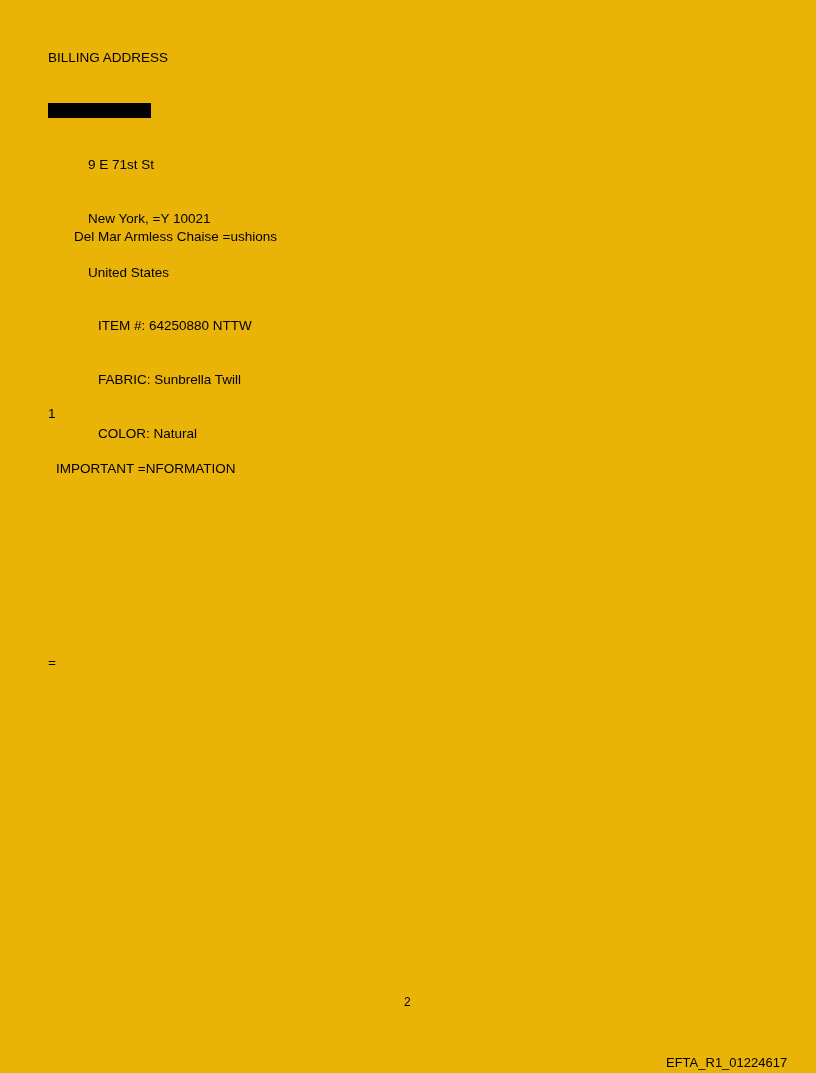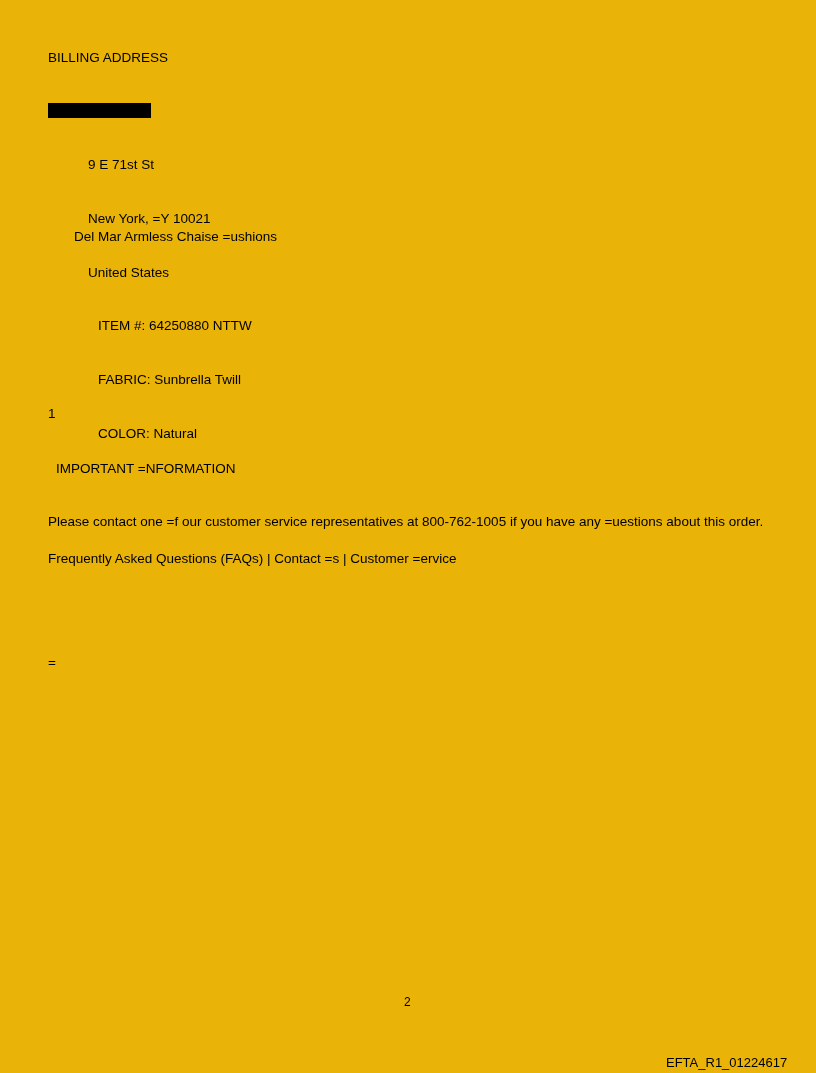--- a/index.html
+++ b/index.html
@@ -49,23 +49,21 @@
     <span class="addr-line">ITEM #: 64250880 NTTW</span>
     <span class="addr-line">FABRIC: Sunbrella Twill</span>
     <span class="addr-line">COLOR: Natural</span>
   </div>
 
 
   <div class="abs" style="left:48px; top:405px;">1</div>
 
   <div class="abs" style="left:56px; top:460px;">IMPORTANT =NFORMATION</div>
 
-  <div class="abs" style="left:48px; top:513px;">Please contact one =f our customer service representatives at 800-762-1005 if you have any =uestions about this order.</div>
 
-  <div class="abs" style="left:48px; top:550px;">Frequently Asked Questions (FAQs) | Contact =s | Customer =ervice</div>
 
   <div class="abs" style="left:48px; top:654px;">=</div>
 
   <div class="abs" style="left:404px; top:993px; font-size:12px;">2</div>
 
   <div class="abs" style="left:666px; top:1054px; font-size:13px;text-align:right;">EFTA_R1_01224617</div>
 
 </div>
 
 </body></html>

